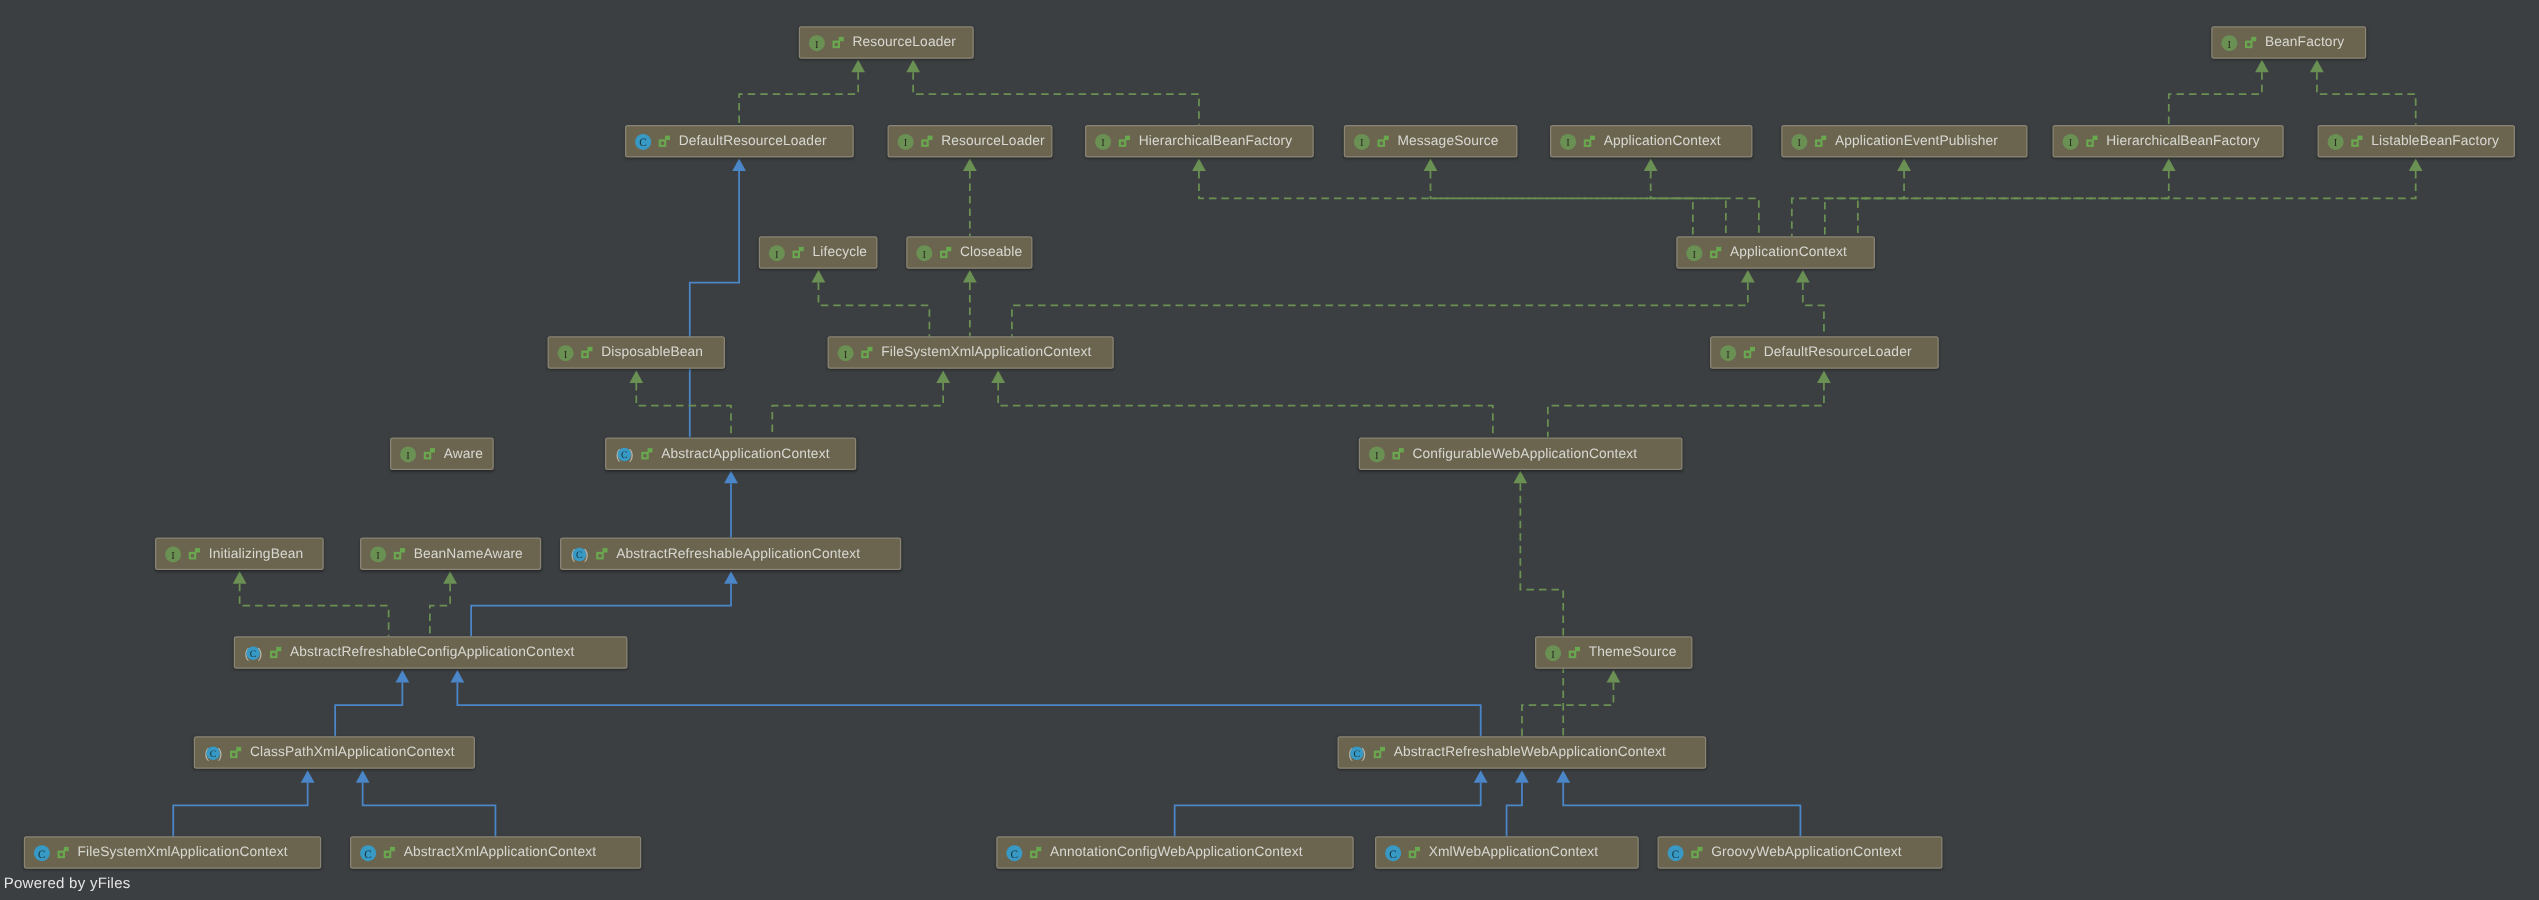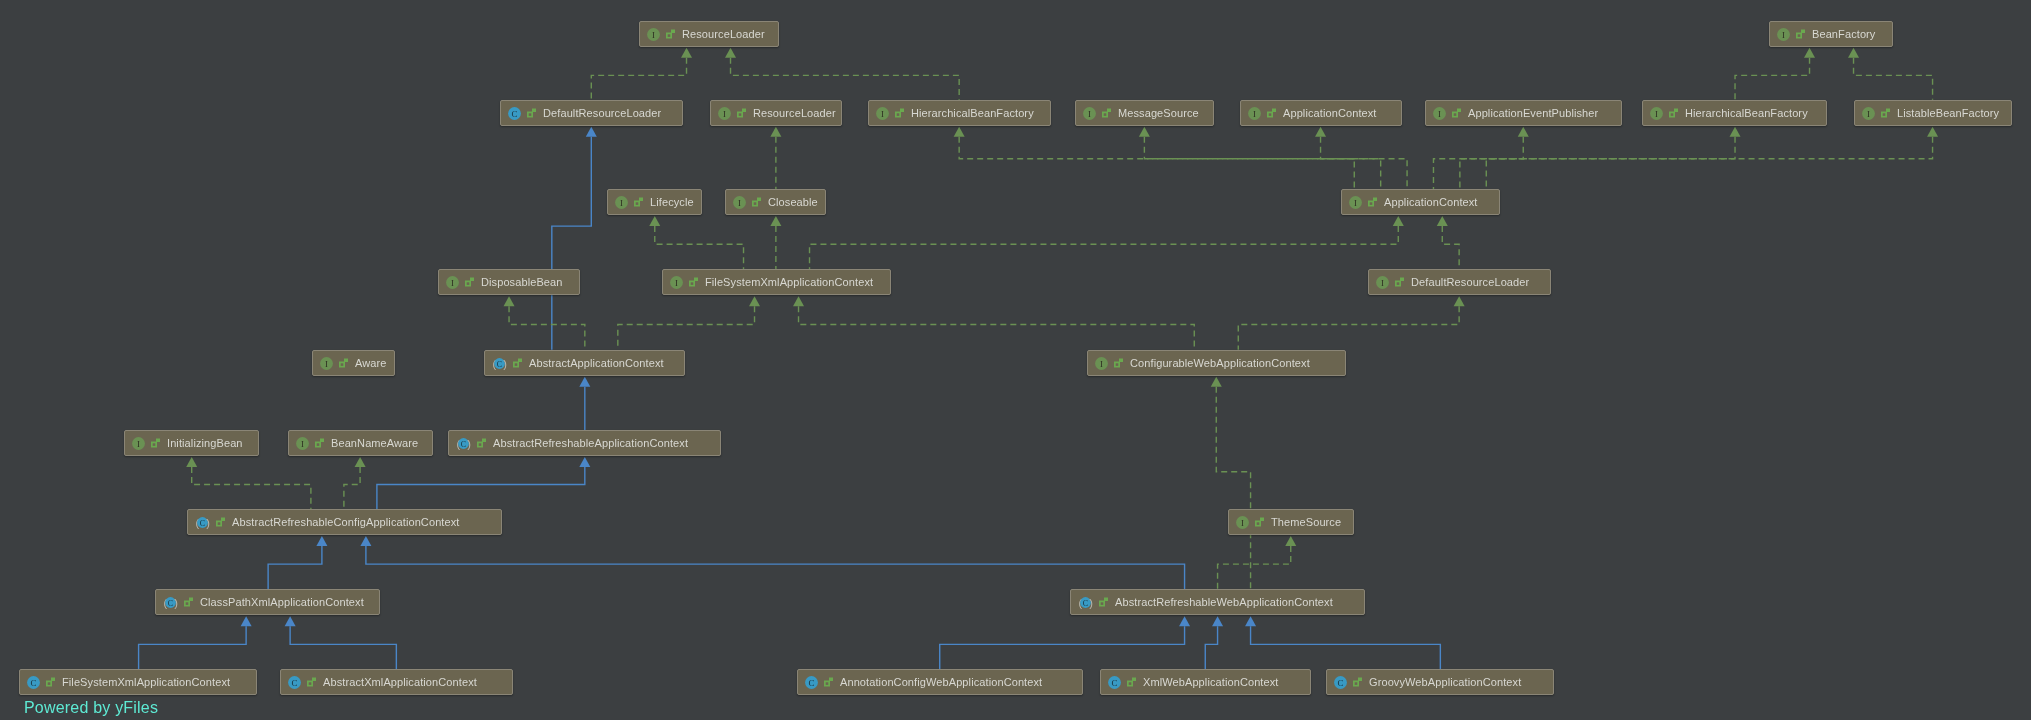--- a/index.html
+++ b/index.html
@@ -50,25 +50,24 @@
   .vis-ico {
     flex: 0 0 auto;
     display: inline-block;
     margin-left: 4px;
     line-height: 0;
   }
   .wm {
     position: absolute;
     left: 3px;
     top: 699px;
-    font-size: 16px;
-    color: #5eead4;
+    font-size: 12px;
+    color: #e5e5e5;
     font-family: "Liberation Sans", sans-serif;
     letter-spacing: 0.2px;
-    margin-left: 21px;
   }
 </style>
 </head>
 <body>
 
 <div id="diagram">
   <svg id="edges" viewBox="0 0 2031 720" preserveAspectRatio="none">
       <polyline points="686.5184948979592,57.719424460431654 686.5184948979592,75.35640287769783 591.2955994897959,75.35640287769783 591.2955994897959,99.71223021582733" fill="none" stroke="#6a9153" stroke-width="1.4" stroke-dasharray="6 4"></polyline>
       <path d="M 686.5184948979592 47.719424460431654 L 681.0184948979592 57.719424460431654 L 692.0184948979592 57.719424460431654 Z" fill="#6a9153"></path>
       <polyline points="730.5184948979592,57.719424460431654 730.5184948979592,75.35640287769783 959.1552933673469,75.35640287769783 959.1552933673469,99.71223021582733" fill="none" stroke="#6a9153" stroke-width="1.4" stroke-dasharray="6 4"></polyline>

